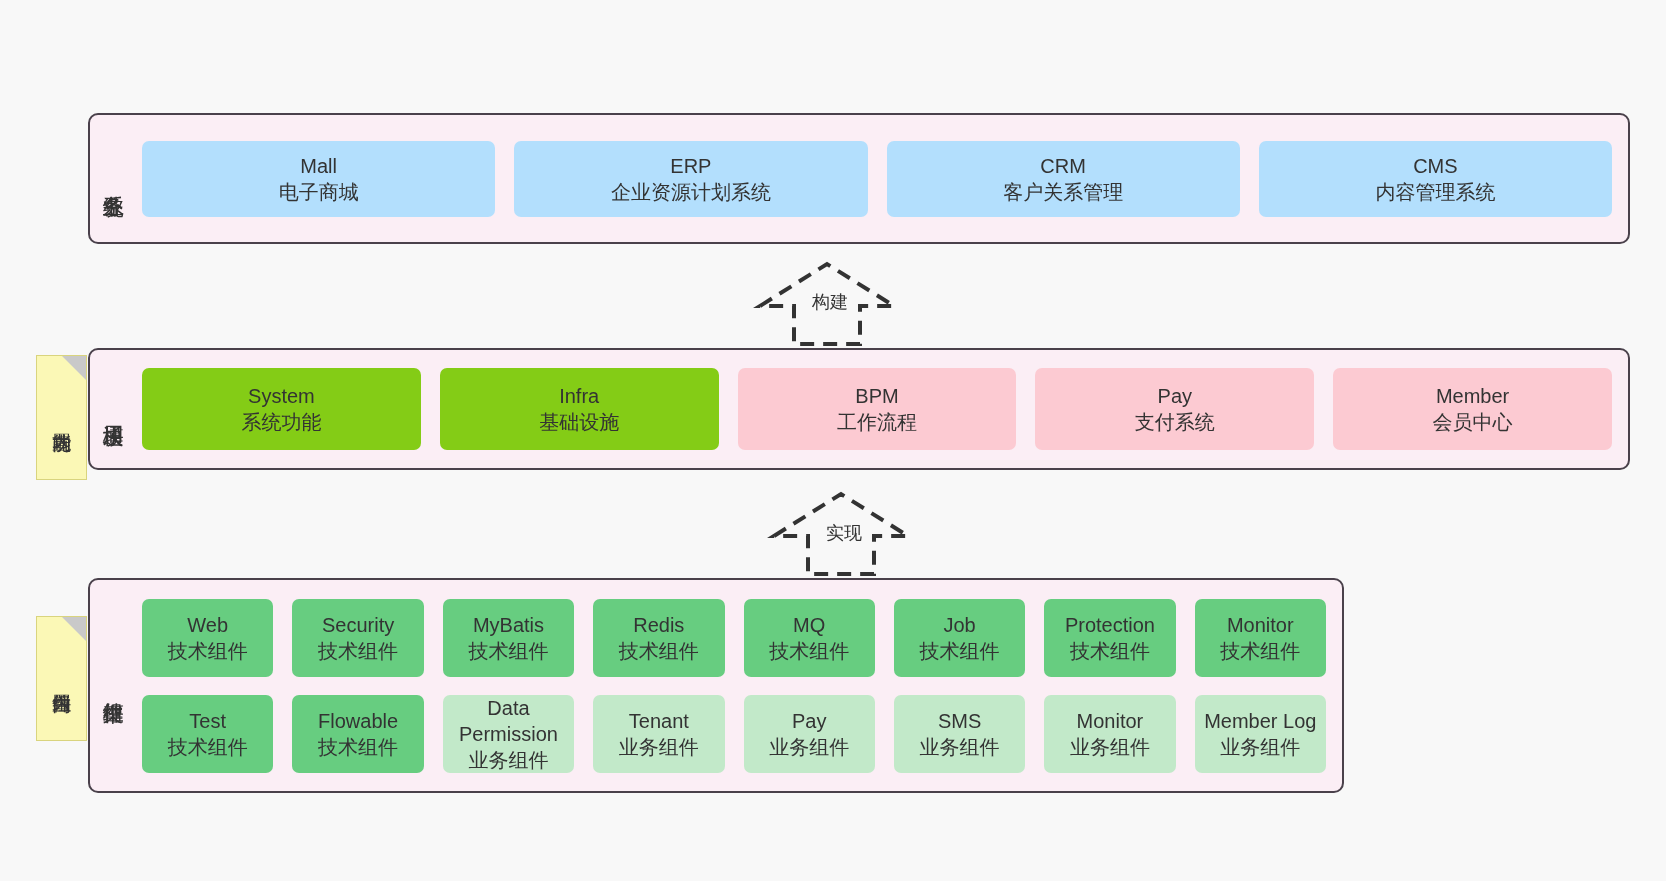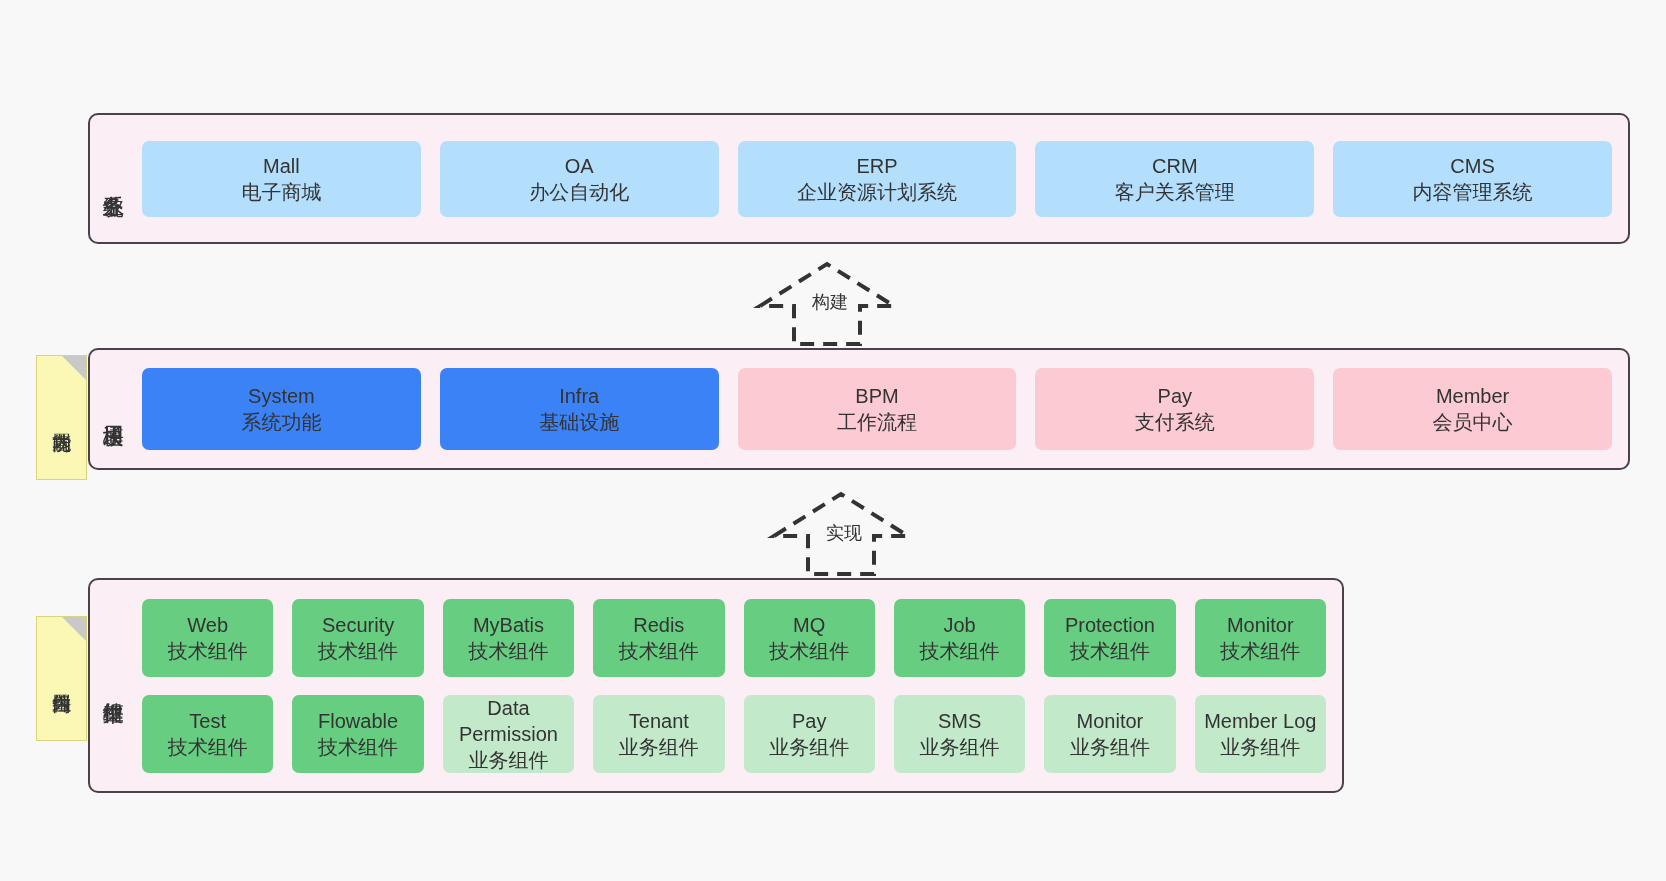--- a/index.html
+++ b/index.html
@@ -68,21 +68,21 @@
     text-align: center;
     line-height: 1.30;
     color: #333333;
     user-select: none;
   }
   .card .t1 { font-size: 20px; }
   .card .t2 { font-size: 20px; }
   .card .t3 { font-size: 20px; }
 
   .card.blue       { background: #b3dffd; }
-  .card.red        { background: #3b82f6; }
+  .card.red        { background: #84cc16; }
   .card.pink       { background: #fccad2; }
   .card.green      { background: #67cd80; }
   .card.lightgreen { background: #c2e9c9; }
 
   .h-biz   { height: 76px; }
   .h-mod   { height: 82px; }
   .h-comp  { height: 78px; }
 
   
   .note {
@@ -129,24 +129,20 @@
 
 <div class="layer" id="layer-business" style="left:88px; top:113px; width:1542px; height:131px;">
   <div class="layer-title">业务系统</div>
   <div class="layer-body">
     <div class="row">
       <div class="card blue h-biz">
         <span class="t1">Mall</span>
         <span class="t2">电子商城</span>
       </div>
       <div class="card blue h-biz">
-        <span class="t1">OA</span>
-        <span class="t2">办公自动化</span>
-      </div>
-      <div class="card blue h-biz">
         <span class="t1">ERP</span>
         <span class="t2">企业资源计划系统</span>
       </div>
       <div class="card blue h-biz">
         <span class="t1">CRM</span>
         <span class="t2">客户关系管理</span>
       </div>
       <div class="card blue h-biz">
         <span class="t1">CMS</span>
         <span class="t2">内容管理系统</span>

